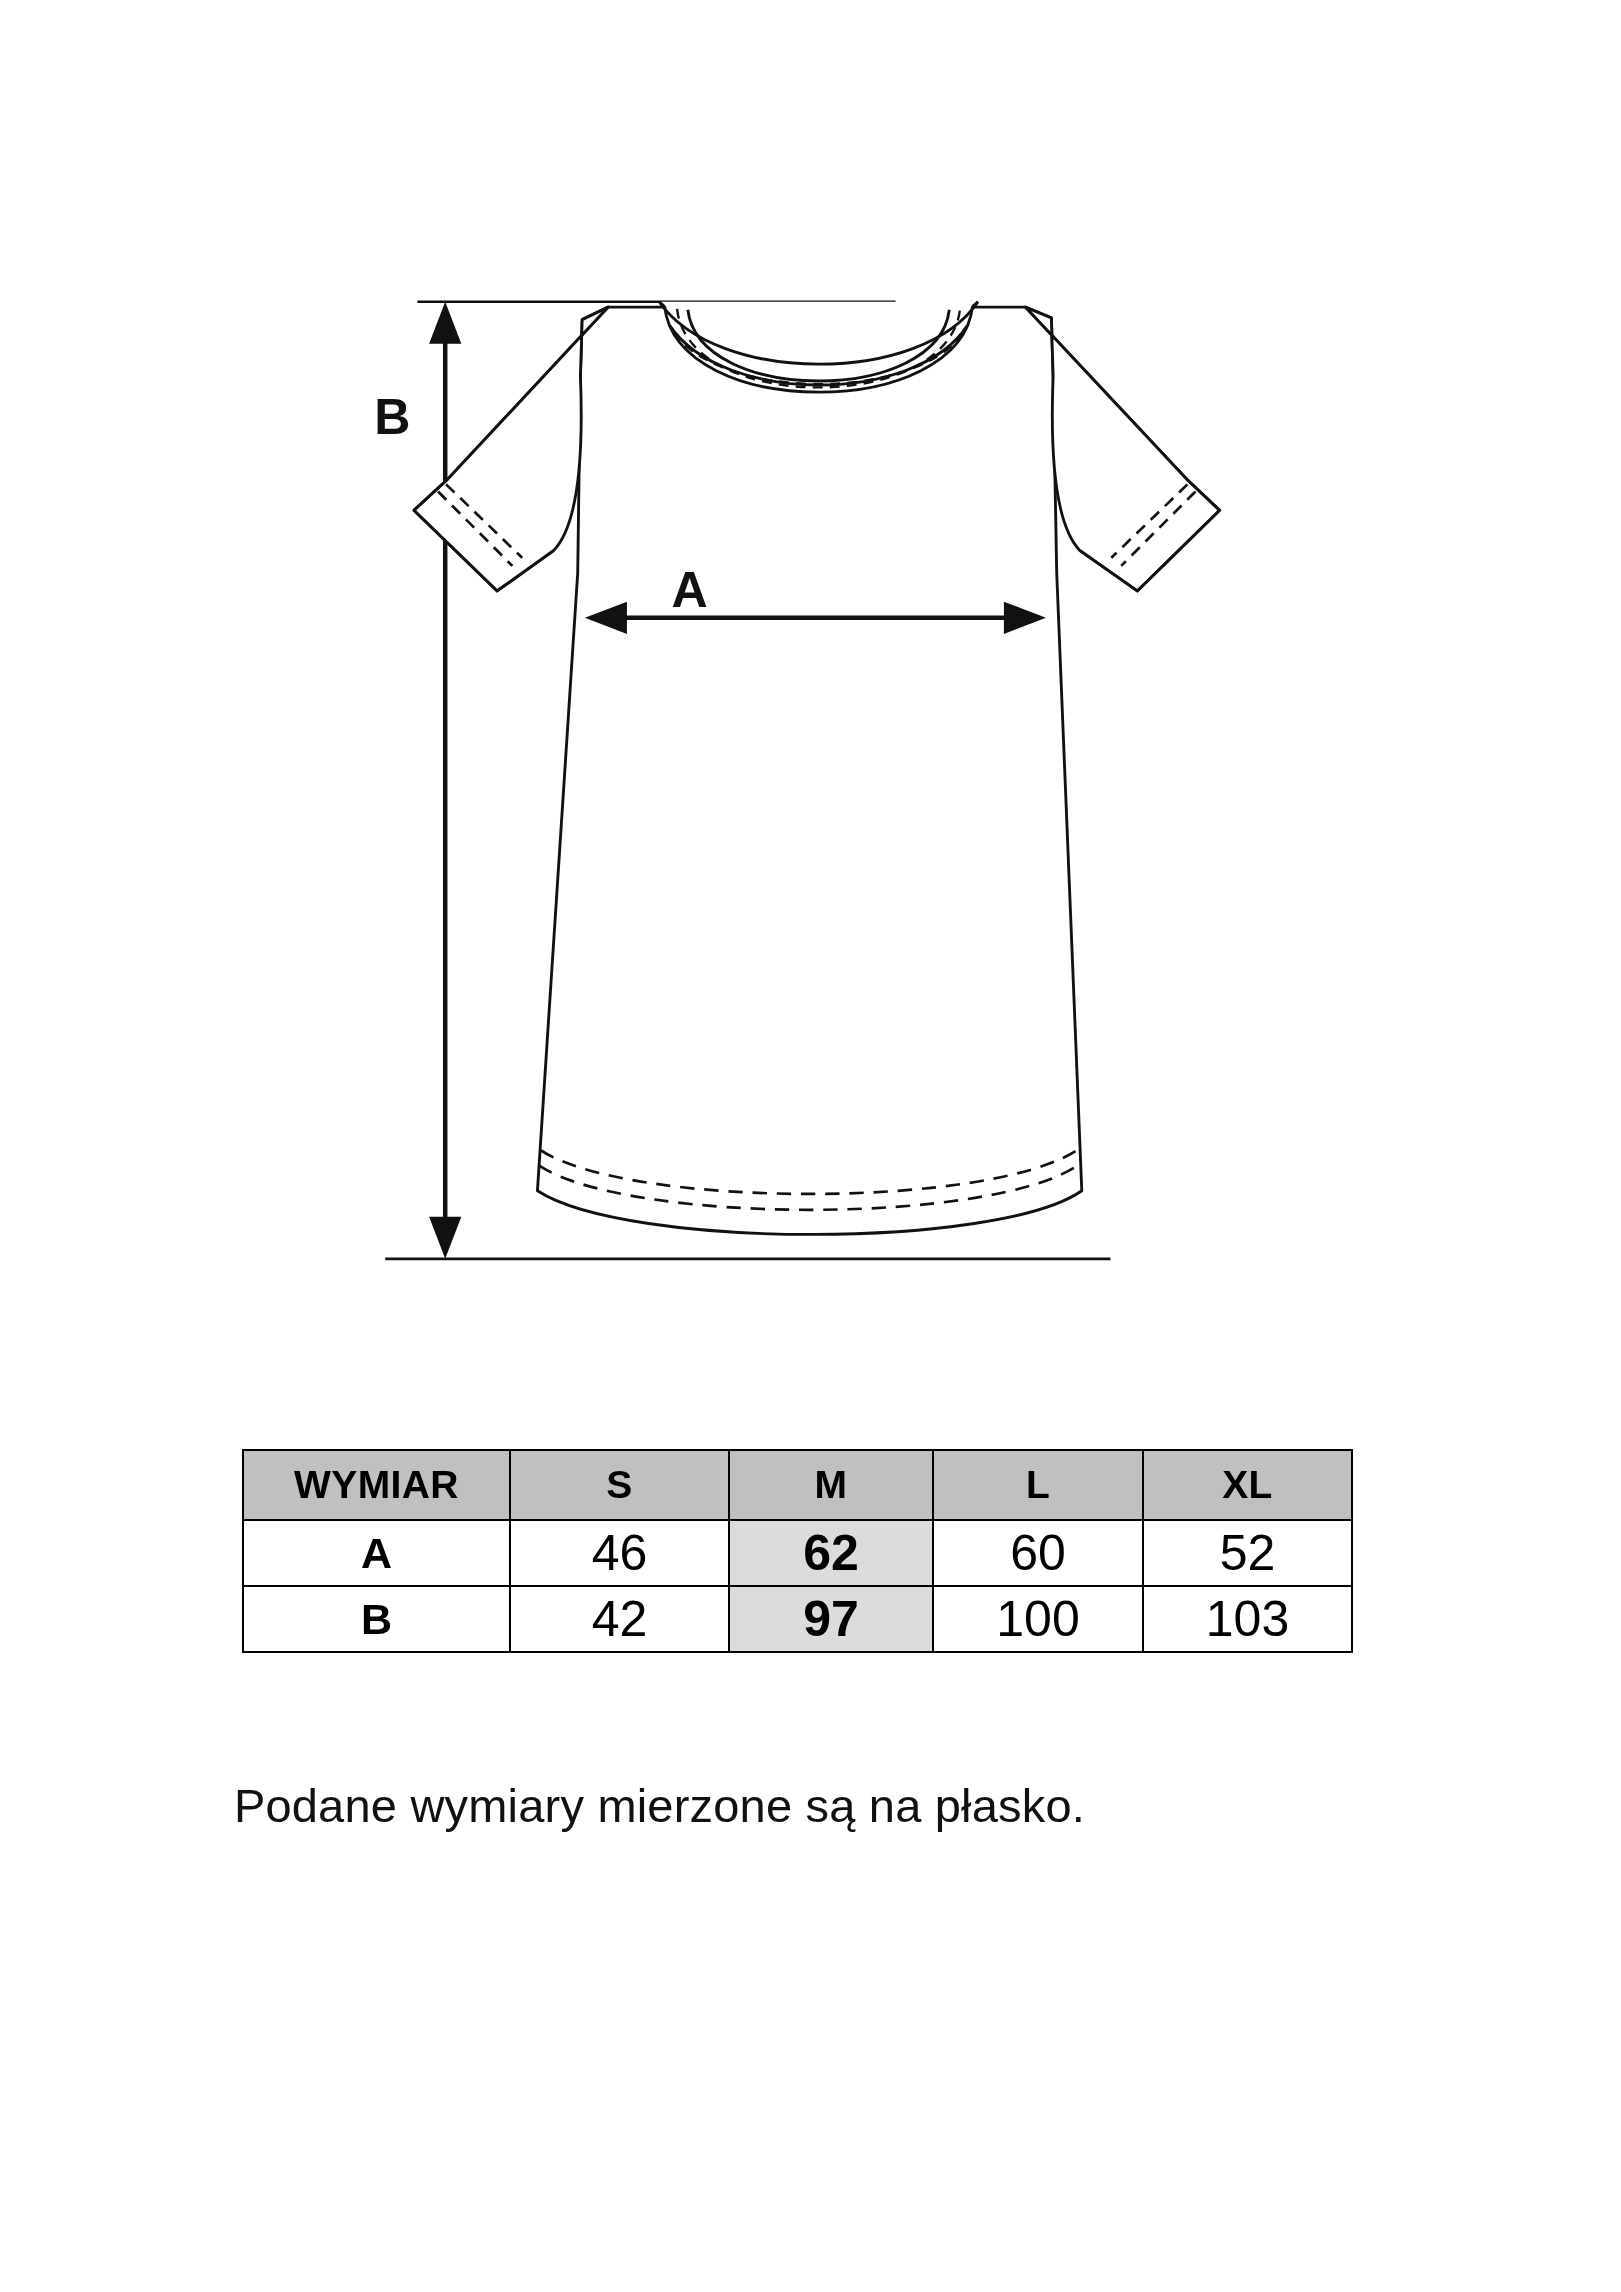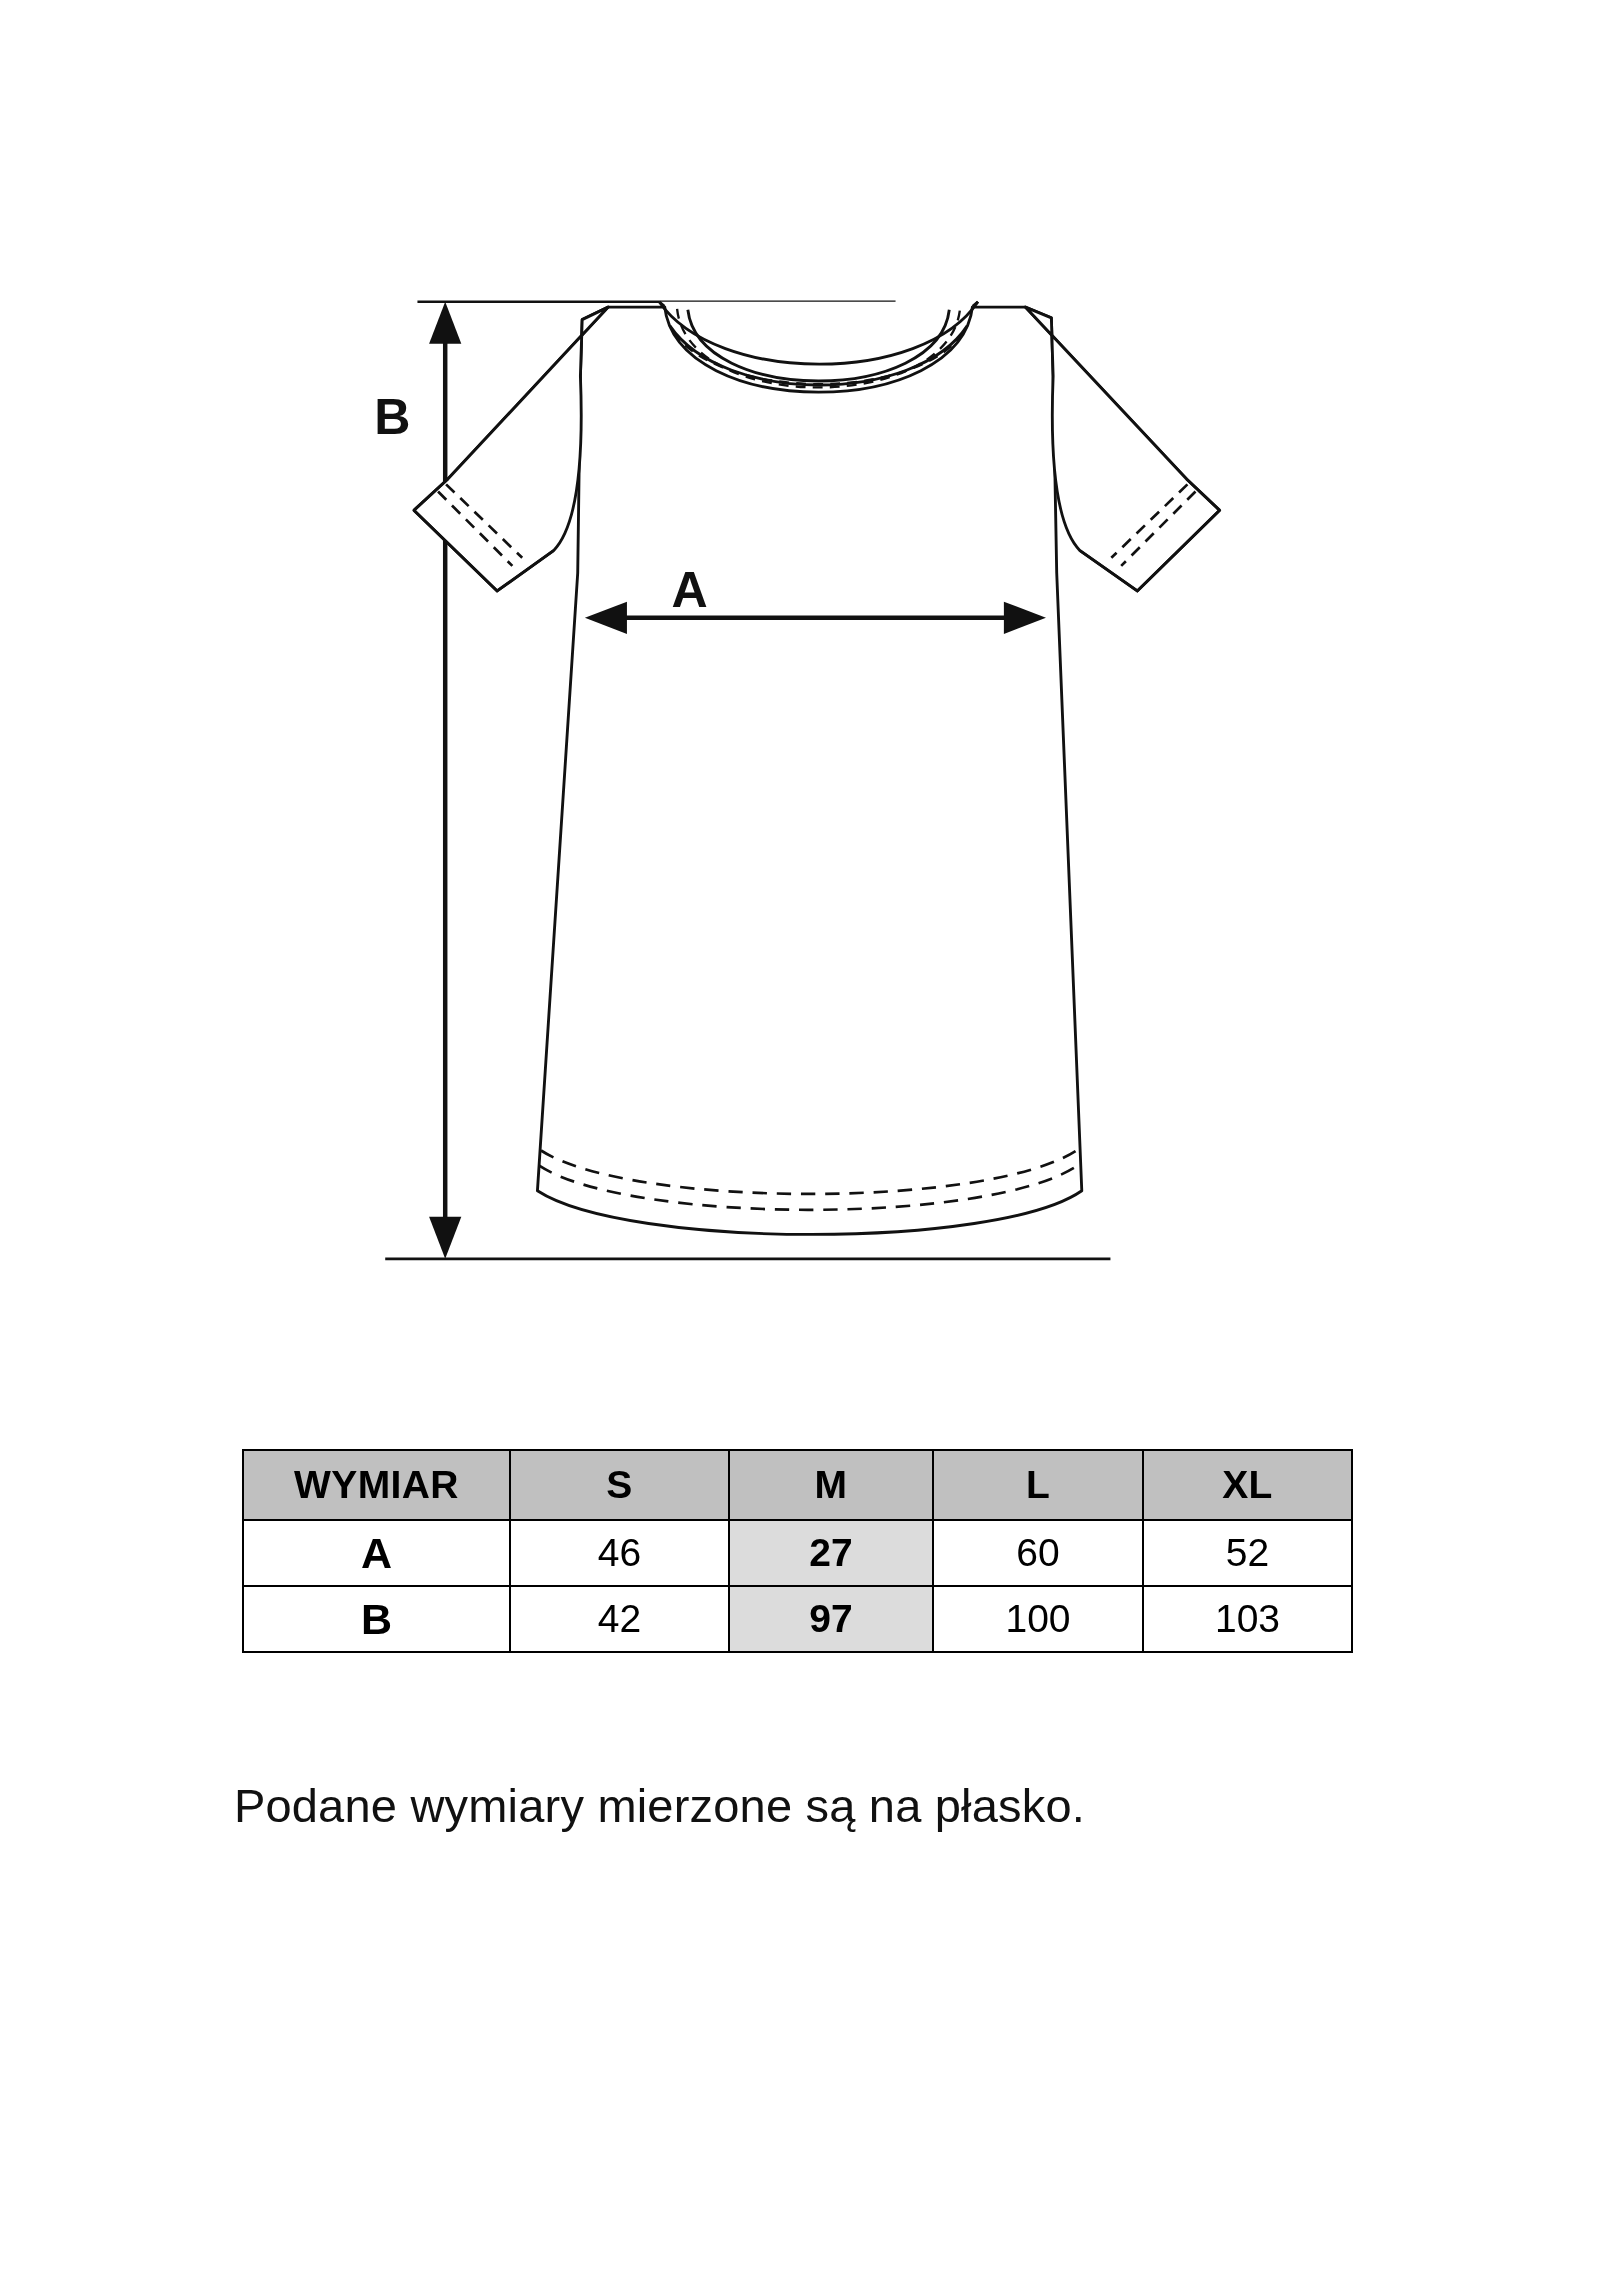--- a/index.html
+++ b/index.html
@@ -77,21 +77,21 @@
   }
   table#size-table thead th {
     background: #c0c0c0;
     font-weight: bold;
     font-size: 39px;
     letter-spacing: 0.4px;
     height: 68px;
   }
   table#size-table tbody td {
     background: #ffffff;
-    font-size: 39px;
+    font-size: 50px;
     font-weight: normal;
   }
   table#size-table tbody td.row-head {
     font-weight: bold;
     font-size: 43px;
   }
   table#size-table tbody td.highlight {
     background: #dcdcdc;
     font-weight: bold;
   }
@@ -208,21 +208,21 @@
           <th style="background: rgb(192, 192, 192);">S</th>
           <th style="background: rgb(192, 192, 192);">M</th>
           <th style="background: rgb(192, 192, 192);">L</th>
           <th style="background: rgb(192, 192, 192); margin-top: 48px;">XL</th>
         </tr>
       </thead>
       <tbody>
         <tr>
           <td class="row-head">A</td>
           <td>46</td>
-          <td class="highlight" style="background: rgb(220, 220, 220);">27</td>
+          <td class="highlight" style="background: rgb(220, 220, 220);">62</td>
           <td>60</td>
           <td>52</td>
         </tr>
         <tr>
           <td class="row-head">B</td>
           <td>42</td>
           <td class="highlight" style="background: rgb(220, 220, 220); margin-left: 20px;">97</td>
           <td>100</td>
           <td>103</td>
         </tr>

